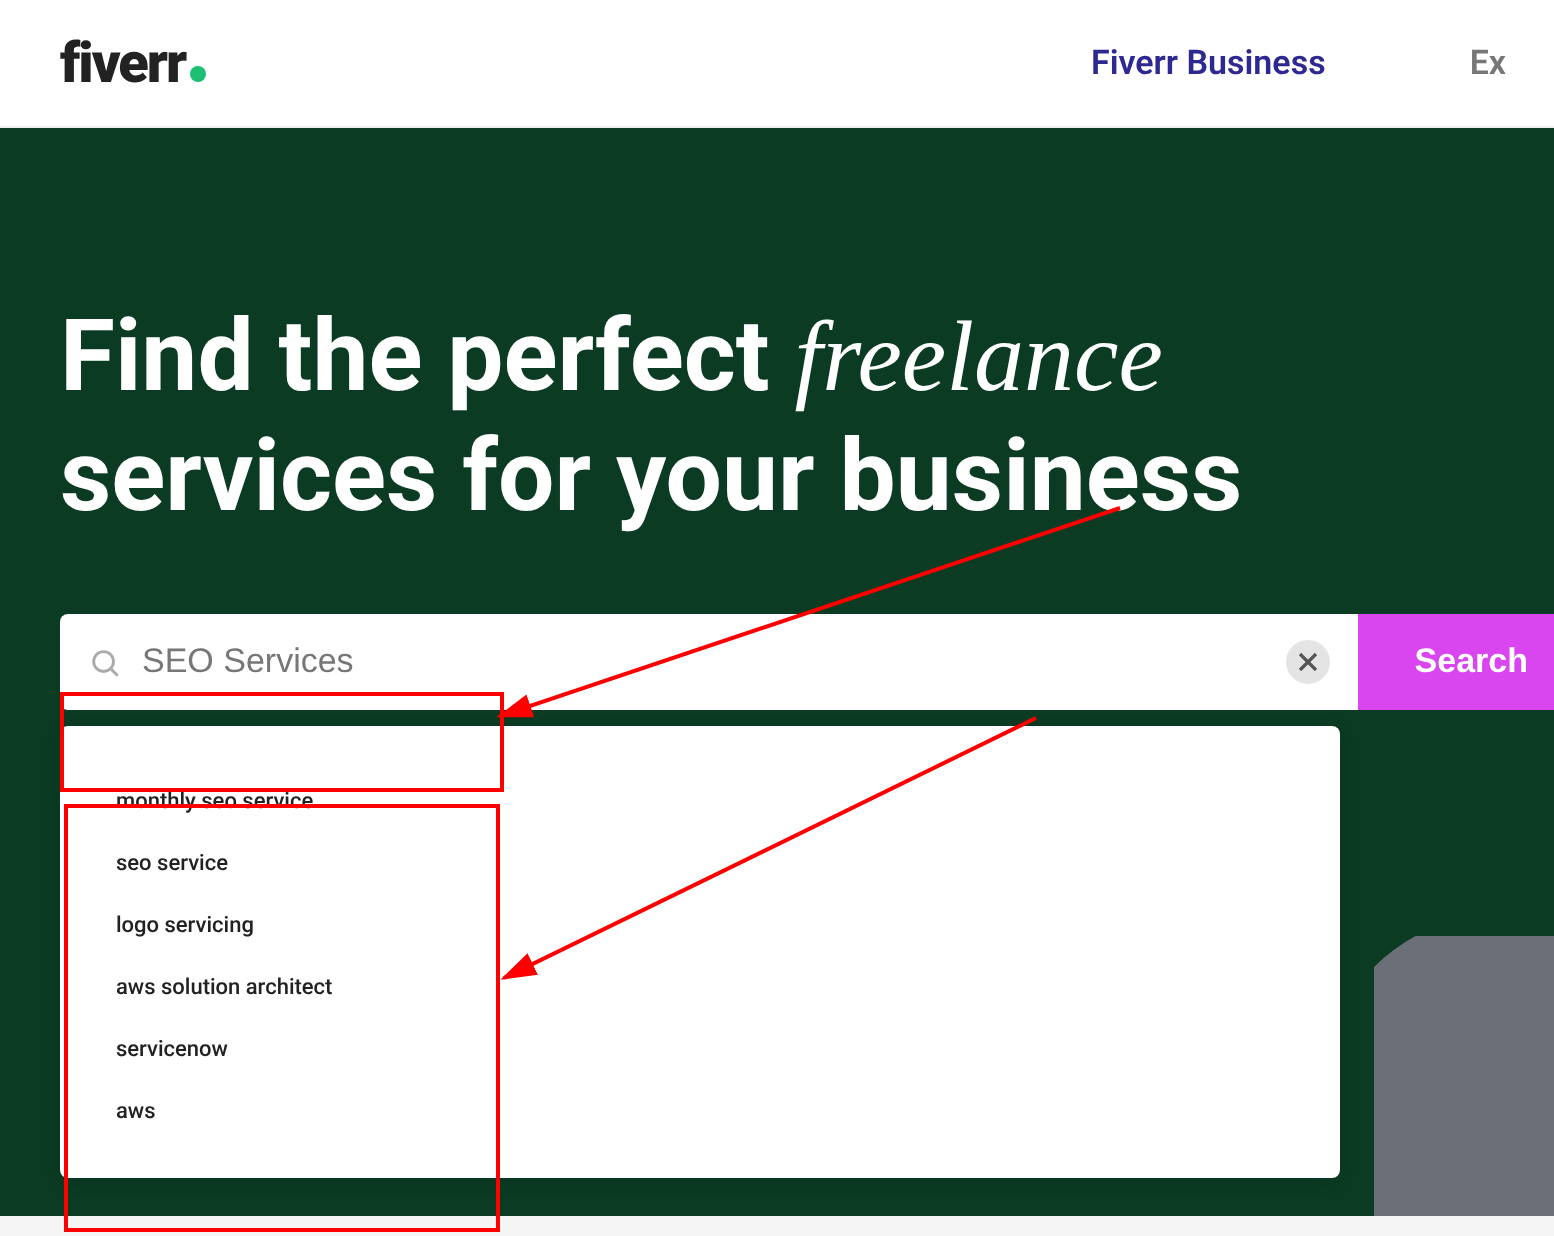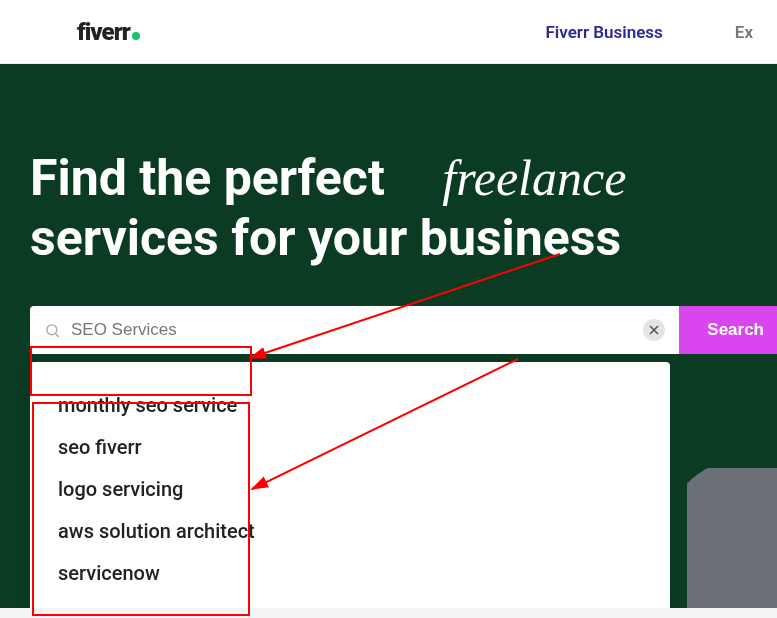--- a/index.html
+++ b/index.html
@@ -17,26 +17,25 @@
     height: 64px;
     background: #fff;
     display: flex;
     align-items: center;
     justify-content: space-between;
     padding: 0 24px 0 30px;
     border-bottom: 1px solid #eee;
   }
   .logo {
     font-weight: 900;
-    font-size: 24px;
+    font-size: 28px;
     color: #222;
     letter-spacing: -1px;
     display: flex;
     align-items: baseline;
-    margin-left: 47px;
   }
   .logo-dot {
     width: 8px;
     height: 8px;
     background: #1dbf73;
     border-radius: 50%;
     display: inline-block;
     margin-left: 2px;
   }
   .nav {
@@ -59,21 +58,20 @@
     color: #fff;
     font-size: 50px;
     font-weight: 700;
     line-height: 1.2;
     max-width: 680px;
   }
   .hero-heading .italic {
     font-family: Georgia, "Times New Roman", serif;
     font-style: italic;
     font-weight: 400;
-    margin-left: 45px;
   }
 
   .search-area {
     margin-top: 38px;
     position: relative;
     width: 762px;
   }
   .search-row {
     display: flex;
     height: 48px;
@@ -125,21 +123,21 @@
     position: absolute;
     top: 56px;
     left: 0;
     width: 640px;
     background: #fff;
     border-radius: 4px;
     padding: 22px 28px 18px 28px;
     box-shadow: 0 2px 8px rgba(0,0,0,0.1);
   }
   .dropdown-item {
-    font-size: 20px;
+    font-size: 11px;
     color: #222;
     padding: 9px 0;
     cursor: pointer;
     font-weight: 500;
   }
 
   
   .anno-box {
     position: absolute;
     border: 2px solid #ff0000;
@@ -210,21 +208,21 @@
             <line x1="1" y1="1" x2="9" y2="9"></line>
             <line x1="9" y1="1" x2="1" y2="9"></line>
           </svg>
         </span>
       </div>
       <button class="search-btn">Search</button>
     </div>
 
     <div class="dropdown">
       <div class="dropdown-item">monthly seo service</div>
-      <div class="dropdown-item">seo fiverr</div>
+      <div class="dropdown-item">seo service</div>
       <div class="dropdown-item">logo servicing</div>
       <div class="dropdown-item">aws solution architect</div>
       <div class="dropdown-item">servicenow</div>
       <div class="dropdown-item">aws</div>
     </div>
   </div>
 
   <div class="person-blob">
     <div class="sweater"></div>
   </div>

